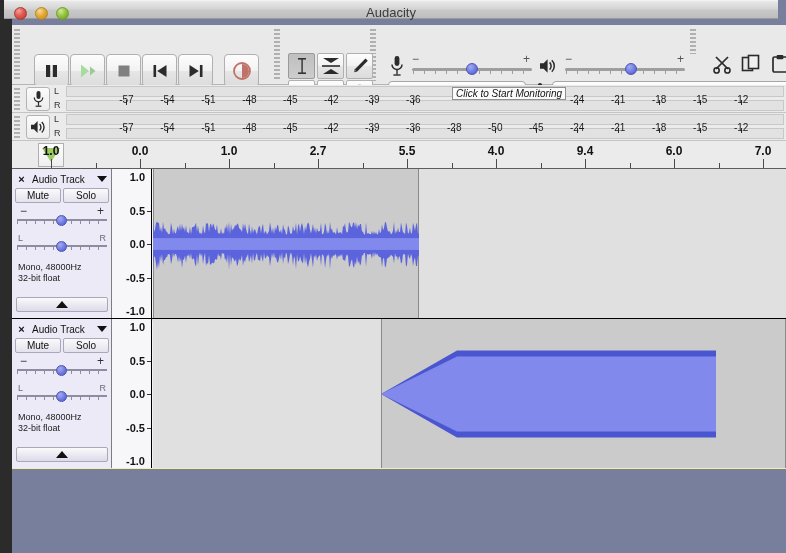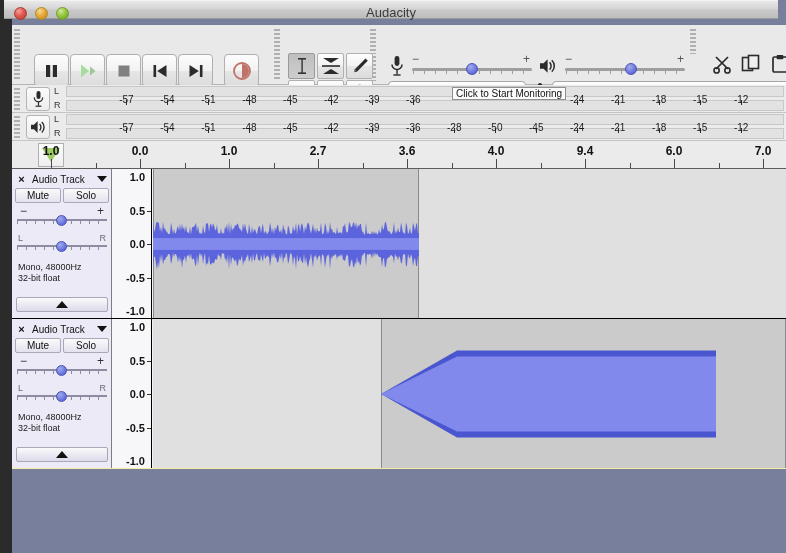--- a/index.html
+++ b/index.html
@@ -459,21 +459,21 @@
         <div class="mnum" style="left: 511.205px;">-24</div>
         <div class="mtick" style="left: 552.183px;"></div>
         <div class="mnum" style="left: 552.183px;">-21</div>
         <div class="mtick" style="left: 593.162px;"></div>
         <div class="mnum" style="left: 593.162px;">-18</div>
         <div class="mtick" style="left: 634.141px;"></div>
         <div class="mnum" style="left: 634.141px;">-15</div>
         <div class="mtick" style="left: 675.119px;"></div>
         <div class="mnum" style="left: 675.119px;">-12</div>
       </div>
-    <div class="monitor-tip" style="left:440px;">Click to Start Monitoring</div>
+    <div class="monitor-tip" style="left:440px;font-style:italic;">Click to Start Monitoring</div>
   </div>
 
   <div class="meter" style="top:113px;">
     <div class="grip short" style="left:2px; top:3px; height:22px;"></div>
     <div class="meter-icon-btn">
       <svg width="17" height="16" viewBox="0 0 17 16">
         <polygon points="1,5.8 4,5.8 7.6,2 7.6,14 4,10.2 1,10.2" fill="#2b2b2b"></polygon>
         <path d="M9.6 5 a4.5 4.5 0 0 1 0 6.4" fill="none" stroke="#2b2b2b" stroke-width="1.4"></path>
         <path d="M11.8 2.9 a7.4 7.4 0 0 1 0 10.6" fill="none" stroke="#2b2b2b" stroke-width="1.4"></path>
       </svg>
@@ -528,21 +528,21 @@
         <div class="rtick minor" style="left: 83.5px;"></div>
         <div class="rnum" style="left: 128px;">0.0</div>
         <div class="rtick major" style="left: 128px;"></div>
         <div class="rtick minor" style="left: 172.5px;"></div>
         <div class="rnum" style="left: 217px;">1.0</div>
         <div class="rtick major" style="left: 217px;"></div>
         <div class="rtick minor" style="left: 261.5px;"></div>
         <div class="rnum" style="left: 306px;">2.7</div>
         <div class="rtick major" style="left: 306px;"></div>
         <div class="rtick minor" style="left: 350.5px;"></div>
-        <div class="rnum" style="left: 395px;">3.6</div>
+        <div class="rnum" style="left: 395px;">5.5</div>
         <div class="rtick major" style="left: 395px;"></div>
         <div class="rtick minor" style="left: 439.5px;"></div>
         <div class="rnum" style="left: 484px;">4.0</div>
         <div class="rtick major" style="left: 484px;"></div>
         <div class="rtick minor" style="left: 528.5px;"></div>
         <div class="rnum" style="left: 573px;">9.4</div>
         <div class="rtick major" style="left: 573px;"></div>
         <div class="rtick minor" style="left: 617.5px;"></div>
         <div class="rnum" style="left: 662px;">6.0</div>
         <div class="rtick major" style="left: 662px;"></div>

